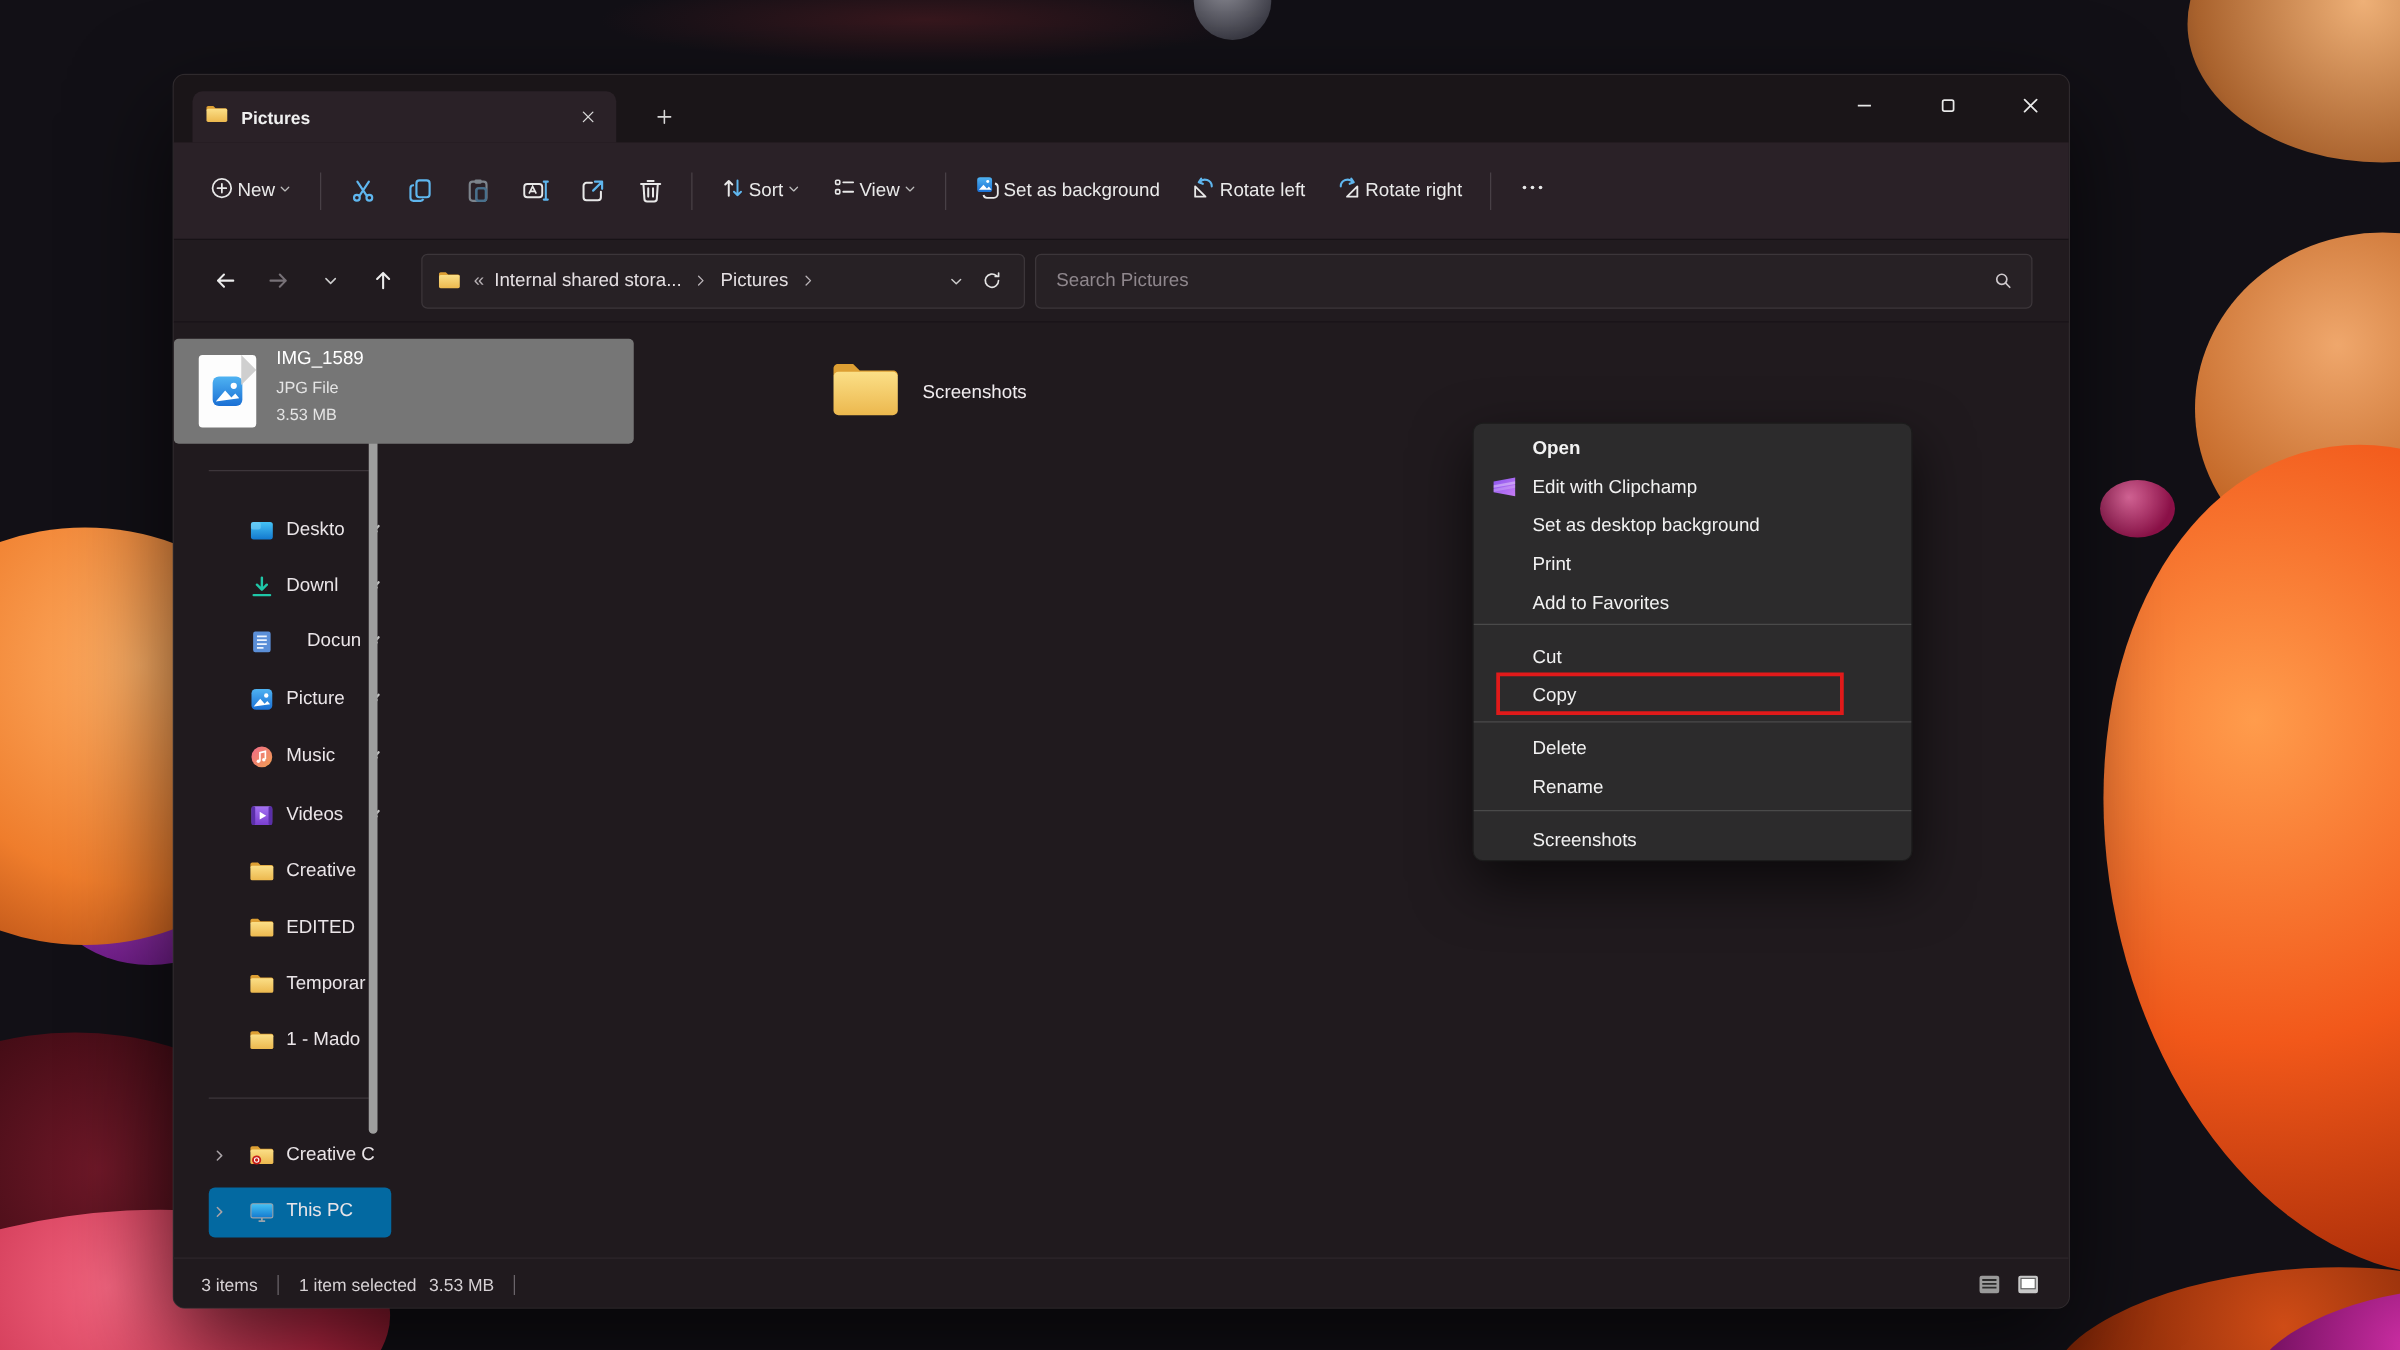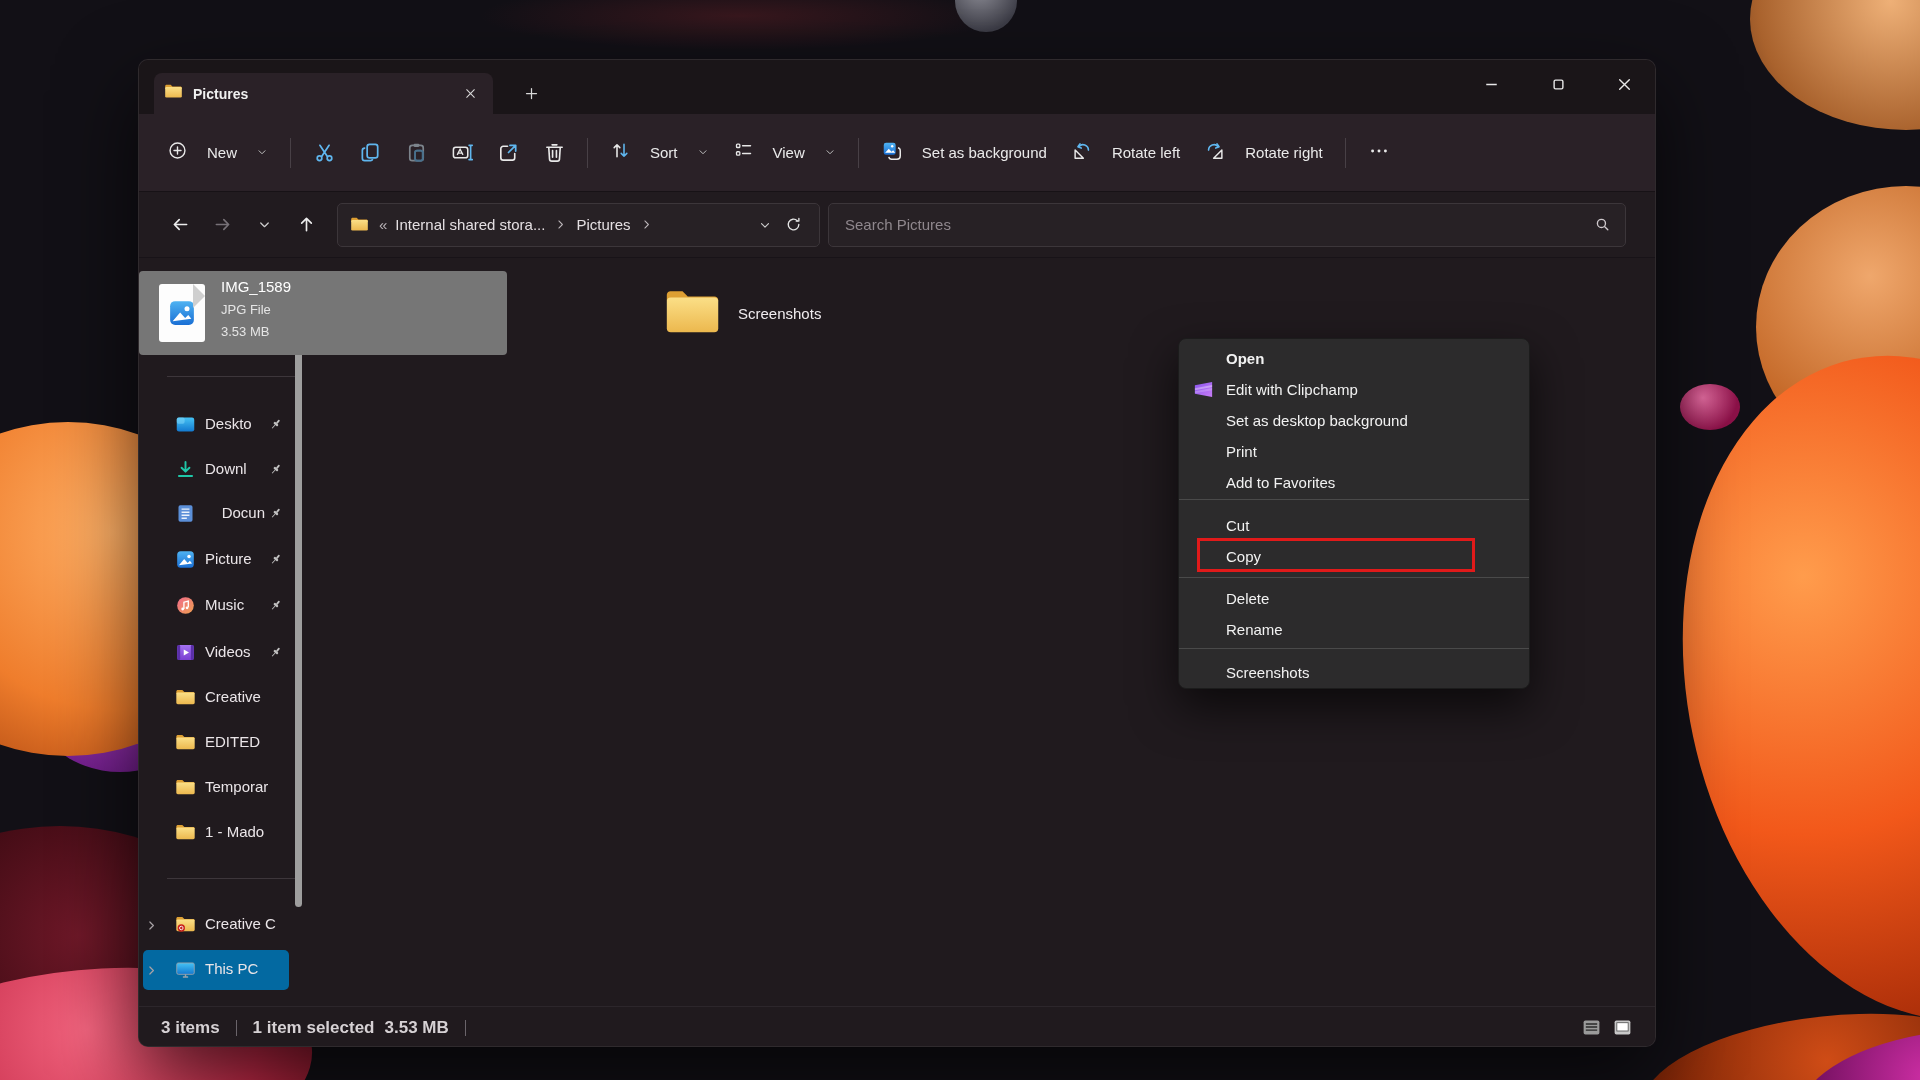--- a/index.html
+++ b/index.html
@@ -15,38 +15,38 @@
   #tab{position:absolute;left:15px;top:13px;width:339px;height:41px;background:#2a2127;
     border-radius:8px 8px 0 0;display:flex;align-items:center;padding:0 10px;box-sizing:border-box;}
   #tab .t-label{margin-left:10px;font-size:14px;font-weight:700;color:#f0f0f0;flex:1;}
   .iconbtn{display:flex;align-items:center;justify-content:center;cursor:default;}
   #newtab{position:absolute;left:374px;top:17px;width:36px;height:32px;border-radius:5px;}
   .winctl{position:absolute;top:2px;width:58px;height:44px;}
   
   #cmdbar{position:absolute;left:0;top:54px;width:100%;height:78px;background:#2a2127;
     display:flex;align-items:center;padding:0 16px;box-sizing:border-box;border-bottom:1px solid #171216;}
   .cmd-lbl{font-size:15px;color:#eaeaea;}
-  .cmd-btn{display:flex;align-items:center;gap:19px;padding:9px 12px;border-radius:5px;}
+  .cmd-btn{display:flex;align-items:center;gap:2px;padding:9px 12px;border-radius:5px;}
   .cmd-ic{width:46px;height:42px;display:flex;align-items:center;justify-content:center;border-radius:5px;}
   .vdiv{width:1px;height:30px;background:#484046;margin:0 10px;flex:none;}
   
   #addr{position:absolute;left:0;top:132px;width:100%;height:66px;background:#211b1f;
     display:flex;align-items:center;padding-left:20px;box-sizing:border-box;border-bottom:1px solid #181318;}
   .navbtn{width:42px;height:38px;display:flex;align-items:center;justify-content:center;border-radius:5px;}
   .addrbox{height:44px;background:#272125;border:1px solid #3c363a;border-radius:5px;
     display:flex;align-items:center;box-sizing:border-box;}
   #crumbbox{width:483px;margin-left:10px;padding:0 12px;}
   #searchbox{width:798px;margin-left:8px;padding:0 14px;}
   #searchbox input{flex:1;background:transparent;border:none;outline:none;color:#cfc9cd;
     font-size:15px;font-family:inherit;}
   #searchbox input::placeholder{color:#8f878d;}
   .crumb{font-size:15px;color:#e4dfe2;white-space:nowrap;}
   .crumb-sep{margin:0 9px;display:flex;}
   
-  .srow{position:absolute;left:4px;width:146px;height:40px;border-radius:5px;}
+  .srow{position:absolute;left:28px;width:146px;height:40px;border-radius:5px;}
   .srow.hl{background:#0369a1;}
   .s-chev{position:absolute;left:2px;top:13px;}
   .s-icon{position:absolute;left:32px;top:9px;}
   .s-label{position:absolute;left:62px;right:4px;top:10px;font-size:15px;color:#eae5e8;
     white-space:nowrap;overflow:hidden;}
   .srow.pinned .s-label{right:24px;}
   .s-pin{position:absolute;right:6px;top:12px;}
   .sdiv{position:absolute;left:28px;width:128px;height:1px;background:#3d363b;}
   #sscroll{position:absolute;left:156px;top:223px;width:7px;height:624px;background:#9e9e9e;border-radius:4px;}
   
@@ -58,21 +58,21 @@
     display:flex;align-items:center;justify-content:center;}
   .filepage .fold{position:absolute;right:0;top:0;width:0;height:0;
     border-left:12px solid #cfcfcf;border-top:12px solid #201a1e00;
     border-bottom:12px solid transparent;transform:rotate(0deg);}
   .filemeta{margin-left:16px;line-height:1;}
   .filemeta .fm-name{font-size:15px;color:#ffffff;margin-bottom:9px;}
   .filemeta .fm-type,.filemeta .fm-size{font-size:13px;color:#e5e5e5;margin-bottom:9px;}
   
   #statusbar{position:absolute;left:0;top:946px;width:100%;height:42px;background:#201a1e;
     border-top:1px solid #2c262b;display:flex;align-items:center;padding:0 22px;box-sizing:border-box;}
-  #statusbar .st-txt{font-size:17px;color:#d6d1d4;font-weight:bold;}
+  #statusbar .st-txt{font-size:14px;color:#d6d1d4;}
   .st-sep{width:1px;height:16px;background:#6a646a;margin:0 16px;}
   #statusbar .views{margin-left:auto;display:flex;gap:10px;align-items:center;}
   
   #ctxmenu{position:absolute;left:1178px;top:338px;width:352px;height:351px;z-index:50;
     background:#2c2b2c;border:1px solid #1c1c1c;border-radius:8px;
     box-shadow:0 18px 46px rgba(0,0,0,.65);box-sizing:border-box;}
   .mi{position:absolute;left:0;width:100%;height:31px;line-height:31px;padding-left:47px;
     box-sizing:border-box;font-size:15px;color:#f2f2f2;white-space:nowrap;}
   .mi.bold{font-weight:700;}
   .msep{position:absolute;left:0;width:100%;height:1px;background:#4a4a4a;}

